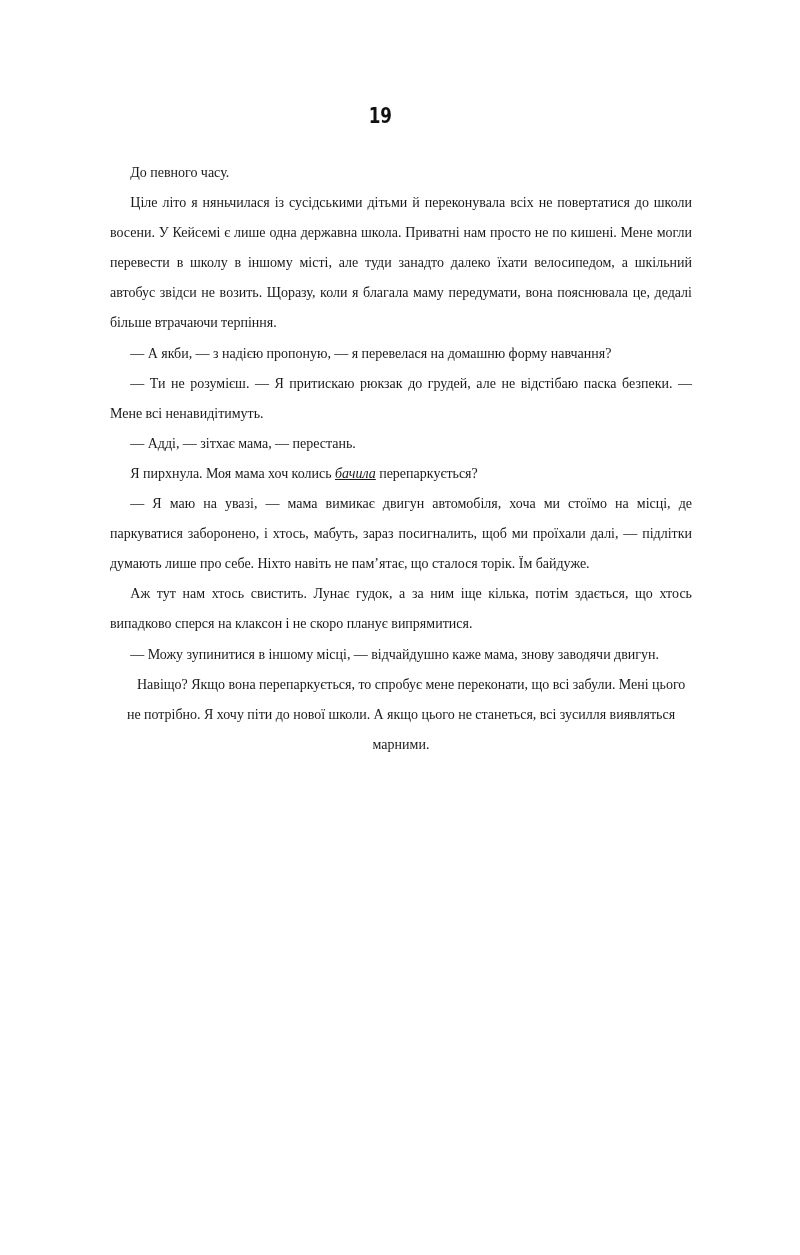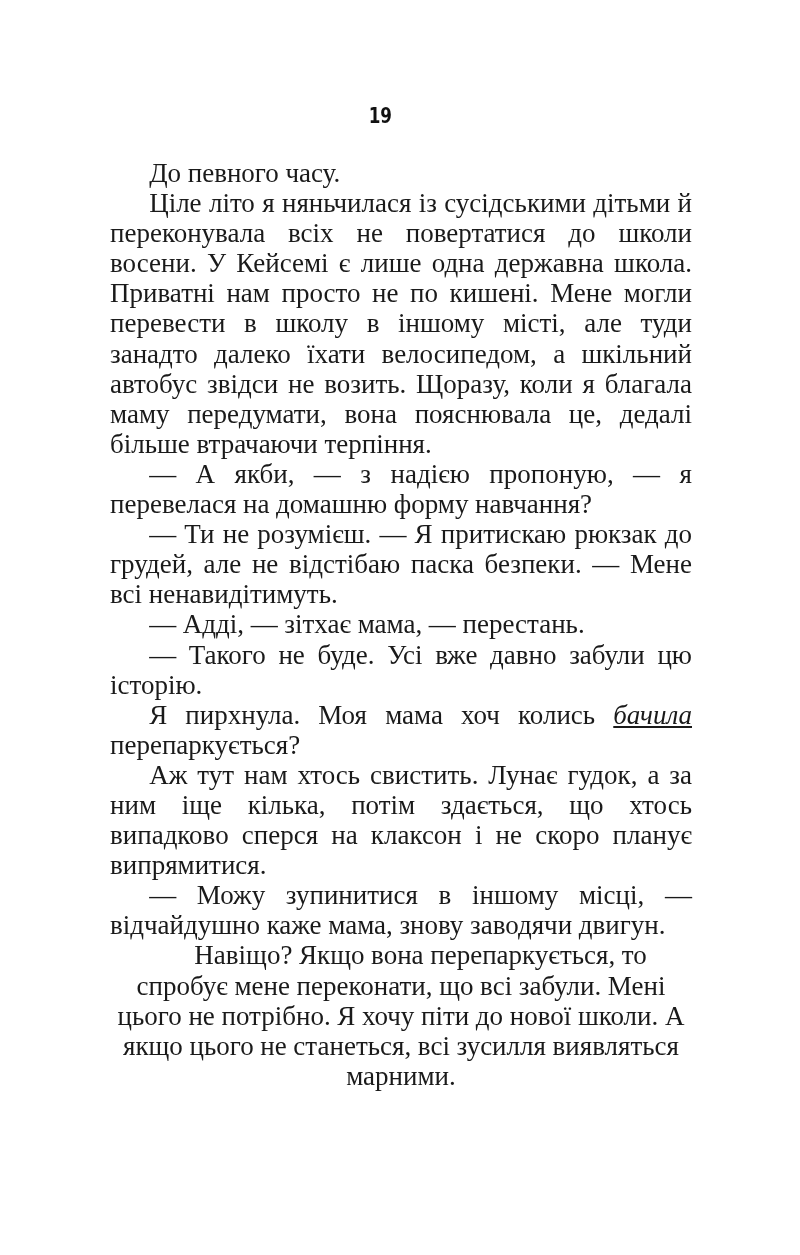--- a/index.html
+++ b/index.html
@@ -50,21 +50,21 @@
     position: absolute;
     top: 158px;
     left: 110px;
     width: 582px;
   }
 
   p.para {
     margin: 0;
     text-align: justify;
     text-justify: inter-word;
-    font-size: 27px;
+    font-size: 14px;
     line-height: 30.1px;
     text-indent: 1.45em;
     hyphens: manual;
     word-spacing: -0.1px;
   }
   p.para:last-child {
     text-align: center;
   }
 
   em.ital {
@@ -81,23 +81,23 @@
     <span class="folio">19</span>
   </div>
 
   <div class="textblock">
 
     <p class="para">До певного часу.</p>
     <p class="para">Ціле літо я няньчилася із сусідськими дітьми й переконувала всіх не повертатися до школи восени. У Кейсемі є лише одна державна школа. Приватні нам просто не по кишені. Мене могли перевести в школу в іншому місті, але туди занадто далеко їхати велосипедом, а шкільний автобус звідси не возить. Щоразу, коли я благала маму передумати, вона пояснювала це, дедалі більше втрачаючи терпіння.</p>
     <p class="para">— А якби, — з надією пропоную, — я перевелася на домашню форму навчання?</p>
     <p class="para">— Ти не розумієш. — Я притискаю рюкзак до грудей, але не відстібаю паска безпеки. — Мене всі ненавидітимуть.</p>
     <p class="para">— Адді, — зітхає мама, — перестань.</p>
-    <p class="para">— Такого не буде. Усі вже давно забули цю історію.</p>
 
     <p class="para"><span>Я пирхнула. Моя мама хоч колись </span><em class="ital">бачила</em><span> перепаркується?</span></p>
 
+    <p class="para">— Я маю на увазі, — мама вимикає двигун автомобіля, хоча ми стоїмо на місці, де паркуватися заборонено, і хтось, мабуть, зараз посигналить, щоб ми проїхали далі, — підлітки думають лише про себе. Ніхто навіть не пам’ятає, що сталося торік. Їм байдуже.</p>
     <p class="para">Аж тут нам хтось свистить. Лунає гудок, а за ним іще кілька, потім здається, що хтось випадково сперся на клаксон і не скоро планує випрямитися.</p>
     <p class="para">— Можу зупинитися в іншому місці, — відчайдушно каже мама, знову заводячи двигун.</p>
     <p class="para">Навіщо? Якщо вона перепаркується, то спробує мене переконати, що всі забули. Мені цього не потрібно. Я хочу піти до нової школи. А якщо цього не станеться, всі зусилля виявляться марними.</p>
 
   </div>
 
 </div>
 
 </body></html>

